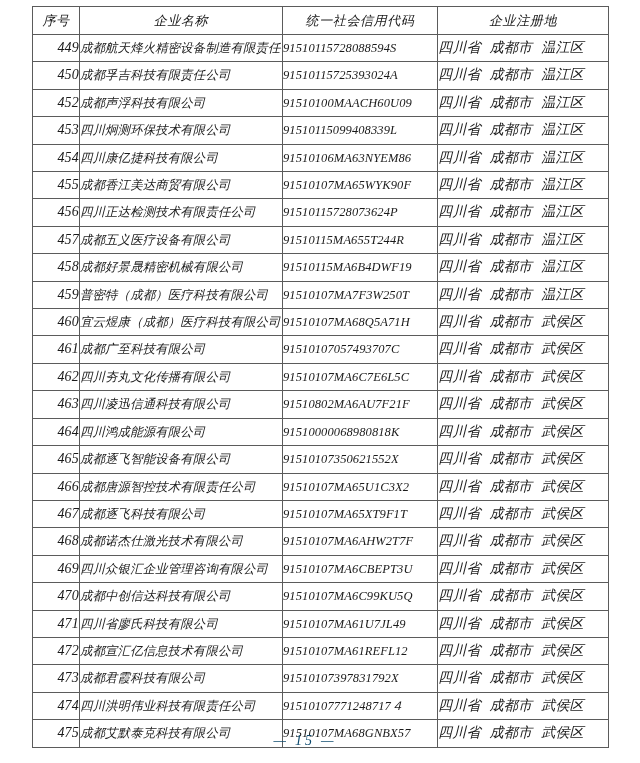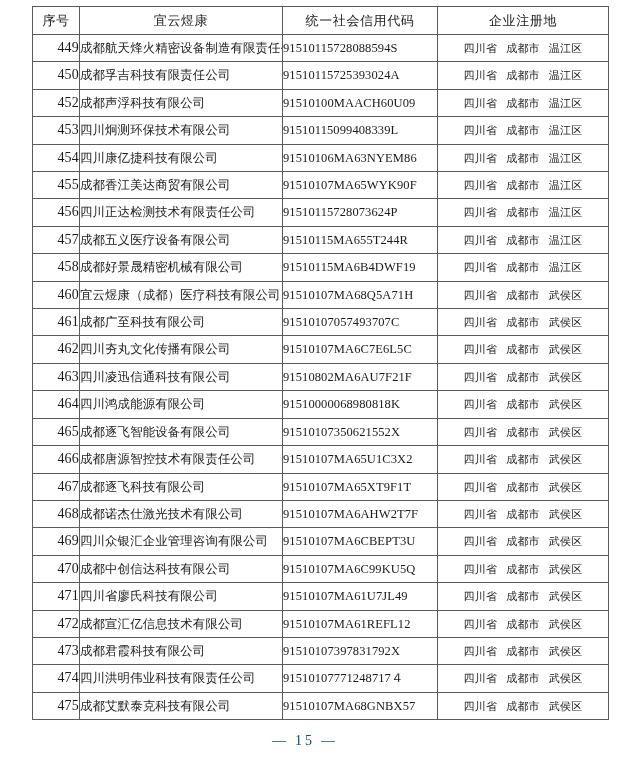--- a/index.html
+++ b/index.html
@@ -16,20 +16,21 @@
     overflow: hidden;
     position: relative;
   }
 
   #page {
     position: relative;
     width: 640px;
     height: 763px;
     box-sizing: border-box;
     padding: 6px 0 0 0;
+    font-style: italic;
   }
 
   .table-wrap {
     margin: 0 auto;
     width: 576px;
   }
 
   table.reg-table {
     border-collapse: collapse;
     width: 100%;
@@ -84,24 +85,24 @@
 
   td.code {
     text-align: left;
     padding-left: 8px;
     font-family: "Liberation Serif", "DejaVu Serif", serif;
     font-size: 12.5px;
     letter-spacing: 0.1px;
   }
 
   td.addr {
-    text-align: center;
+    text-align: left;
     padding-left: 10px;
     letter-spacing: 0.2px;
-    font-size: 11px;
+    font-size: 14px;
   }
 
   .addr-part { display: inline-block; }
   .addr-gap  { display: inline-block; width: 9px; }
 
   .page-footer {
     position: absolute;
     left: 0;
     right: 0;
     bottom: 14px;
@@ -122,21 +123,21 @@
     <table class="reg-table">
       <colgroup>
         <col class="c-seq">
           <col class="c-name">
           <col class="c-code">
           <col class="c-addr">
       </colgroup>
       <thead>
         <tr>
           <th>序号</th>
-          <th>宜云煜康</th>
+          <th>企业名称</th>
           <th>统一社会信用代码</th>
           <th>企业注册地</th>
         </tr>
       </thead>
       <tbody id="tbody">
           <tr>
             <td class="seq">449</td>
             <td class="name">成都航天烽火精密设备制造有限责任公司</td>
             <td class="code">91510115728088594S</td>
             <td class="addr"><span class="addr-part">四川省</span><span class="addr-gap"></span><span class="addr-part">成都市</span><span class="addr-gap"></span><span class="addr-part">温江区</span></td>
@@ -183,20 +184,26 @@
             <td class="code">91510115MA655T244R</td>
             <td class="addr"><span class="addr-part">四川省</span><span class="addr-gap"></span><span class="addr-part">成都市</span><span class="addr-gap"></span><span class="addr-part">温江区</span></td>
           </tr>
           <tr>
             <td class="seq">458</td>
             <td class="name">成都好景晟精密机械有限公司</td>
             <td class="code">91510115MA6B4DWF19</td>
             <td class="addr"><span class="addr-part">四川省</span><span class="addr-gap"></span><span class="addr-part">成都市</span><span class="addr-gap"></span><span class="addr-part">温江区</span></td>
           </tr>
           <tr>
+            <td class="seq">459</td>
+            <td class="name">普密特（成都）医疗科技有限公司</td>
+            <td class="code">91510107MA7F3W250T</td>
+            <td class="addr"><span class="addr-part">四川省</span><span class="addr-gap"></span><span class="addr-part">成都市</span><span class="addr-gap"></span><span class="addr-part">温江区</span></td>
+          </tr>
+          <tr>
             <td class="seq">460</td>
             <td class="name">宜云煜康（成都）医疗科技有限公司</td>
             <td class="code">91510107MA68Q5A71H</td>
             <td class="addr"><span class="addr-part">四川省</span><span class="addr-gap"></span><span class="addr-part">成都市</span><span class="addr-gap"></span><span class="addr-part">武侯区</span></td>
           </tr>
           <tr>
             <td class="seq">461</td>
             <td class="name">成都广至科技有限公司</td>
             <td class="code">91510107057493707C</td>
             <td class="addr"><span class="addr-part">四川省</span><span class="addr-gap"></span><span class="addr-part">成都市</span><span class="addr-gap"></span><span class="addr-part">武侯区</span></td>

